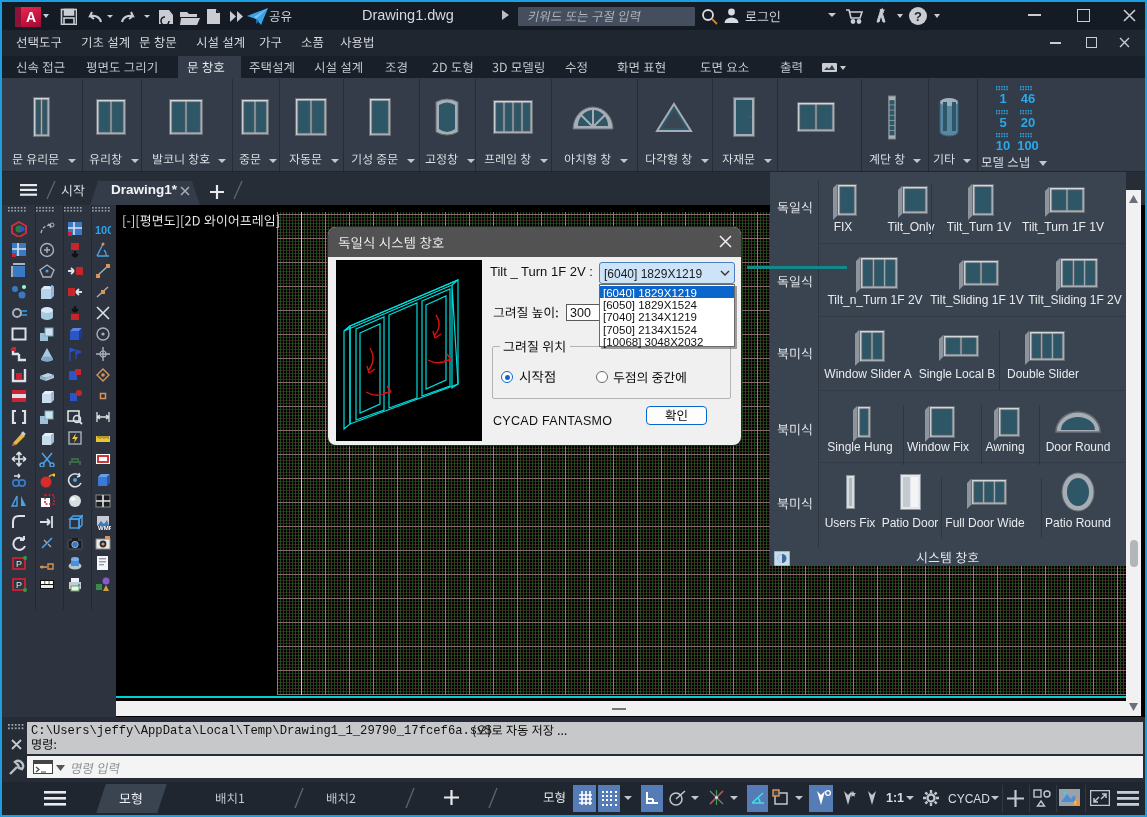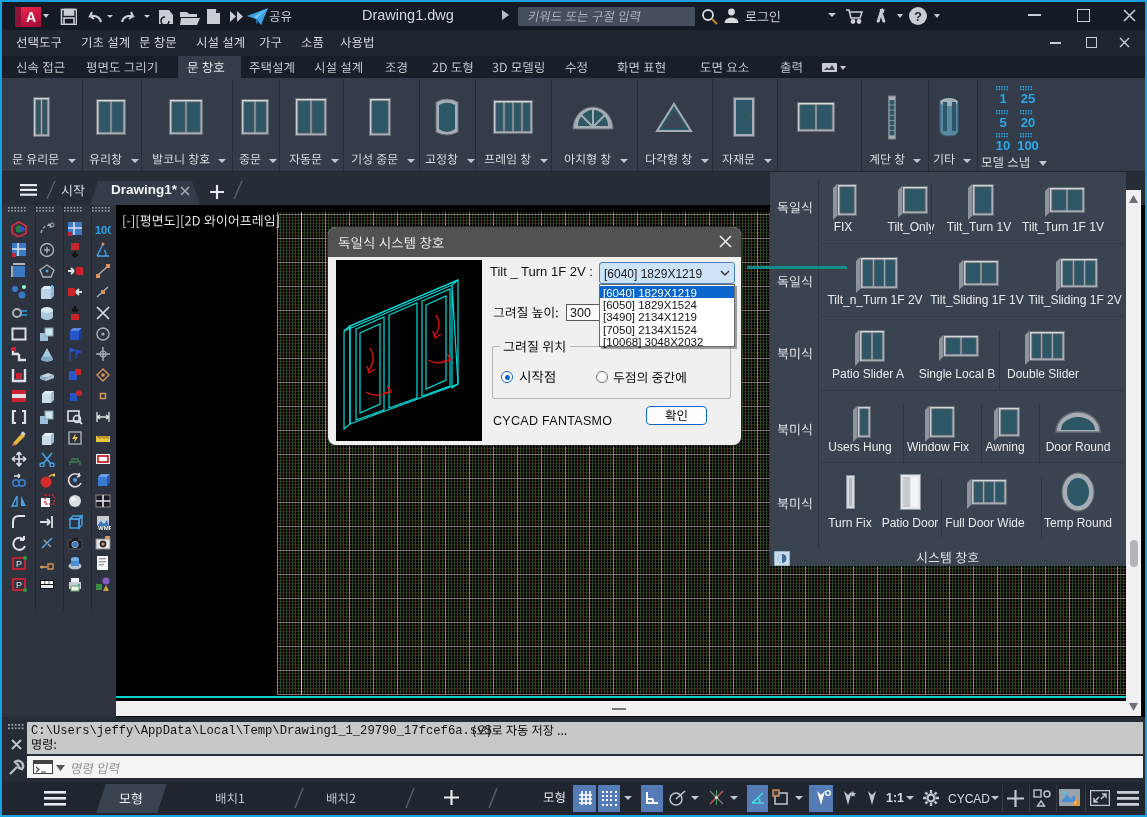--- a/index.html
+++ b/index.html
@@ -635,21 +635,21 @@
       <rect x="2.6" y="2.6" width="1.4" height="1.6"></rect>
       <rect x="5.2" y="0" width="1.4" height="1.6"></rect>
       <rect x="5.2" y="2.6" width="1.4" height="1.6"></rect>
       <rect x="7.8" y="0" width="1.4" height="1.6"></rect>
       <rect x="7.8" y="2.6" width="1.4" height="1.6"></rect>
       <rect x="10.4" y="0" width="1.4" height="1.6"></rect>
       <rect x="10.4" y="2.6" width="1.4" height="1.6"></rect>
     </g>
   </svg>
 <div style="position:absolute;left:1003px;top:91px;transform:translateX(-50%);font:700 13px &quot;Liberation Sans&quot;,sans-serif;color:#2aa9e8;">1</div>
-<div style="position:absolute;left:1028px;top:91px;transform:translateX(-50%);font:700 13px &quot;Liberation Sans&quot;,sans-serif;color:#2aa9e8;">25</div>
+<div style="position:absolute;left:1028px;top:91px;transform:translateX(-50%);font:700 13px &quot;Liberation Sans&quot;,sans-serif;color:#2aa9e8;">46</div>
 <svg style="position:absolute;left:996px;top:110px;" width="14" height="5">
     <g fill="#2aa9e8">
       <rect x="0" y="0" width="1.4" height="1.6"></rect>
       <rect x="0" y="2.6" width="1.4" height="1.6"></rect>
       <rect x="2.6" y="0" width="1.4" height="1.6"></rect>
       <rect x="2.6" y="2.6" width="1.4" height="1.6"></rect>
       <rect x="5.2" y="0" width="1.4" height="1.6"></rect>
       <rect x="5.2" y="2.6" width="1.4" height="1.6"></rect>
       <rect x="7.8" y="0" width="1.4" height="1.6"></rect>
       <rect x="7.8" y="2.6" width="1.4" height="1.6"></rect>
@@ -1278,21 +1278,21 @@
 <svg style="position:absolute;left:855px;top:330px;" width="31" height="37">
     <g transform="translate(4,0)">
       <polygon points="0,0 -4,4 -4,36 0,32" fill="#8d949c"></polygon>
       <rect x="0.5" y="0.5" width="25" height="31" fill="#a6adb4" stroke="#697078"></rect>
       <rect x="1.2" y="1.2" width="23.6" height="1.2" fill="#dde1e4"></rect>
       <rect x="1.2" y="1.2" width="1.2" height="29.6" fill="#d0d4d8"></rect>
       <rect x="3" y="3" width="9" height="26" fill="#2d5766" stroke="#505b63" stroke-width="0.8"></rect>
       <rect x="14" y="3" width="9" height="26" fill="#2d5766" stroke="#505b63" stroke-width="0.8"></rect>
     </g>
   </svg>
-<div style="position:absolute;left:868px;top:367px;transform:translateX(-50%);font:12px &quot;Liberation Sans&quot;,sans-serif;color:#e9ecef;white-space:pre;">Patio Slider A</div>
+<div style="position:absolute;left:868px;top:367px;transform:translateX(-50%);font:12px &quot;Liberation Sans&quot;,sans-serif;color:#e9ecef;white-space:pre;">Window Slider A</div>
 <svg style="position:absolute;left:939px;top:335px;" width="41" height="27">
     <g transform="translate(4,0)">
       <polygon points="0,0 -4,4 -4,26 0,22" fill="#8d949c"></polygon>
       <rect x="0.5" y="0.5" width="35" height="21" fill="#a6adb4" stroke="#697078"></rect>
       <rect x="1.2" y="1.2" width="33.6" height="1.2" fill="#dde1e4"></rect>
       <rect x="1.2" y="1.2" width="1.2" height="19.6" fill="#d0d4d8"></rect>
       <rect x="3" y="3" width="14" height="16" fill="#2d5766" stroke="#505b63" stroke-width="0.8"></rect>
       <rect x="19" y="3" width="14" height="16" fill="#2d5766" stroke="#505b63" stroke-width="0.8"></rect>
     </g>
   </svg>
@@ -1311,21 +1311,21 @@
 <div style="position:absolute;left:1043px;top:367px;transform:translateX(-50%);font:12px &quot;Liberation Sans&quot;,sans-serif;color:#e9ecef;white-space:pre;">Double Slider</div>
 <svg style="position:absolute;left:853px;top:406px;" width="19" height="37">
     <g transform="translate(4,0)">
       <polygon points="0,0 -4,4 -4,36 0,32" fill="#8d949c"></polygon>
       <rect x="0.5" y="0.5" width="13" height="31" fill="#a6adb4" stroke="#697078"></rect>
       <rect x="1.2" y="1.2" width="11.6" height="1.2" fill="#dde1e4"></rect>
       <rect x="1.2" y="1.2" width="1.2" height="29.6" fill="#d0d4d8"></rect>
       <rect x="3" y="3" width="8" height="26" fill="#2d5766" stroke="#505b63" stroke-width="0.8"></rect>
     </g>
   </svg>
-<div style="position:absolute;left:860px;top:440px;transform:translateX(-50%);font:12px &quot;Liberation Sans&quot;,sans-serif;color:#e9ecef;white-space:pre;">Users Hung</div>
+<div style="position:absolute;left:860px;top:440px;transform:translateX(-50%);font:12px &quot;Liberation Sans&quot;,sans-serif;color:#e9ecef;white-space:pre;">Single Hung</div>
 <svg style="position:absolute;left:925px;top:406px;" width="31" height="37">
     <g transform="translate(4,0)">
       <polygon points="0,0 -4,4 -4,36 0,32" fill="#8d949c"></polygon>
       <rect x="0.5" y="0.5" width="25" height="31" fill="#a6adb4" stroke="#697078"></rect>
       <rect x="1.2" y="1.2" width="23.6" height="1.2" fill="#dde1e4"></rect>
       <rect x="1.2" y="1.2" width="1.2" height="29.6" fill="#d0d4d8"></rect>
       <rect x="3" y="3" width="20" height="26" fill="#2d5766" stroke="#505b63" stroke-width="0.8"></rect>
     </g>
   </svg>
 <div style="position:absolute;left:938px;top:440px;transform:translateX(-50%);font:12px &quot;Liberation Sans&quot;,sans-serif;color:#e9ecef;white-space:pre;">Window Fix</div>
@@ -1341,21 +1341,21 @@
 <div style="position:absolute;left:1005px;top:440px;transform:translateX(-50%);font:12px &quot;Liberation Sans&quot;,sans-serif;color:#e9ecef;white-space:pre;">Awning</div>
 <svg style="position:absolute;left:1055px;top:411px;" width="46" height="22">
     <path d="M1 21 A 22 20 0 0 1 45 21 Z" fill="#a6adb4" stroke="#697078" stroke-width="1.5"></path>
     <path d="M6 19 A 17 13 0 0 1 40 19 Z" fill="#2d5766"></path>
   </svg>
 <div style="position:absolute;left:1078px;top:440px;transform:translateX(-50%);font:12px &quot;Liberation Sans&quot;,sans-serif;color:#e9ecef;white-space:pre;">Door Round</div>
 <svg style="position:absolute;left:846px;top:475px;" width="9" height="34">
     <rect x="0.5" y="0.5" width="8" height="33" fill="#d8dce0" stroke="#8d949c"></rect>
     <rect x="3" y="3" width="3" height="28" fill="#b0b8be"></rect>
   </svg>
-<div style="position:absolute;left:850px;top:516px;transform:translateX(-50%);font:12px &quot;Liberation Sans&quot;,sans-serif;color:#e9ecef;white-space:pre;">Turn Fix</div>
+<div style="position:absolute;left:850px;top:516px;transform:translateX(-50%);font:12px &quot;Liberation Sans&quot;,sans-serif;color:#e9ecef;white-space:pre;">Users Fix</div>
 <svg style="position:absolute;left:900px;top:474px;" width="21" height="36">
     <rect x="0.5" y="0.5" width="20" height="35" fill="#e4e7ea" stroke="#8d949c"></rect>
     <rect x="3" y="3" width="7" height="30" fill="#c4cacf"></rect>
     <rect x="11" y="3" width="7" height="30" fill="#f2f4f6"></rect>
   </svg>
 <div style="position:absolute;left:910px;top:516px;transform:translateX(-50%);font:12px &quot;Liberation Sans&quot;,sans-serif;color:#e9ecef;white-space:pre;">Patio Door</div>
 <svg style="position:absolute;left:967px;top:479px;" width="41" height="31">
     <g transform="translate(4,0)">
       <polygon points="0,0 -4,4 -4,30 0,26" fill="#8d949c"></polygon>
       <rect x="0.5" y="0.5" width="35" height="25" fill="#a6adb4" stroke="#697078"></rect>
@@ -1364,21 +1364,21 @@
       <rect x="3" y="3" width="8.66667" height="20" fill="#2d5766" stroke="#505b63" stroke-width="0.8"></rect>
       <rect x="13.6667" y="3" width="8.66667" height="20" fill="#2d5766" stroke="#505b63" stroke-width="0.8"></rect>
       <rect x="24.3333" y="3" width="8.66667" height="20" fill="#2d5766" stroke="#505b63" stroke-width="0.8"></rect>
     </g>
   </svg>
 <div style="position:absolute;left:985px;top:516px;transform:translateX(-50%);font:12px &quot;Liberation Sans&quot;,sans-serif;color:#e9ecef;white-space:pre;">Full Door Wide</div>
 <svg style="position:absolute;left:1061px;top:472px;" width="34" height="40">
     <ellipse cx="17" cy="20" rx="16" ry="19" fill="#a6adb4" stroke="#697078"></ellipse>
     <ellipse cx="17" cy="20" rx="11" ry="14" fill="#2d5766"></ellipse>
   </svg>
-<div style="position:absolute;left:1078px;top:516px;transform:translateX(-50%);font:12px &quot;Liberation Sans&quot;,sans-serif;color:#e9ecef;white-space:pre;">Temp Round</div>
+<div style="position:absolute;left:1078px;top:516px;transform:translateX(-50%);font:12px &quot;Liberation Sans&quot;,sans-serif;color:#e9ecef;white-space:pre;">Patio Round</div>
 <div style="position:absolute;left:931px;top:183px;width:1px;height:56px;background:#2e3540;"></div>
 <div style="position:absolute;left:999px;top:330px;width:1px;height:60px;background:#2e3540;"></div>
 <div style="position:absolute;left:903px;top:405px;width:1px;height:60px;background:#2e3540;"></div>
 <div style="position:absolute;left:981px;top:405px;width:1px;height:60px;background:#2e3540;"></div>
 <div style="position:absolute;left:1039px;top:405px;width:1px;height:60px;background:#2e3540;"></div>
 <div style="position:absolute;left:941px;top:478px;width:1px;height:60px;background:#2e3540;"></div>
 <div style="position:absolute;left:1041px;top:478px;width:1px;height:60px;background:#2e3540;"></div>
 <svg style="position:absolute;left:916.4px;top:550.6px;overflow:visible" width="63.2" height="14.6" viewBox="0 -880 4860 1120">
     <g fill="#e4e8ec">
       <use href="#g23" x="0"></use>
@@ -1485,21 +1485,21 @@
   </svg>
 <div style="position:absolute;left:599px;top:262px;width:136px;height:22px;background:#cce3f8;border:1px solid #4a7ebf;border-radius:3px;box-sizing:border-box;"></div>
 <div style="position:absolute;left:604px;top:267px;font:400 12px &quot;Liberation Sans&quot;,sans-serif;color:#1a1a1a;white-space:pre;">[6040] 1829X1219</div>
 <svg style="position:absolute;left:720px;top:270px;" width="10" height="6">
     <path d="M1 1 L5 5 L9 1" stroke="#333" stroke-width="1.4" fill="none"></path>
   </svg>
 <div style="position:absolute;left:599px;top:284px;width:136px;height:63px;background:#fff;border:1px solid #6a6a6a;box-sizing:border-box;box-shadow:2px 2px 0 rgba(90,90,90,.55);"></div>
 <div style="position:absolute;left:600px;top:285.5px;width:134px;height:12.4px;background:#0a66cc;"></div>
 <div style="position:absolute;left:603px;top:286.5px;font:400 11.5px &quot;Liberation Sans&quot;,sans-serif;color:#fff;white-space:pre;">[6040] 1829X1219</div>
 <div style="position:absolute;left:603px;top:298.9px;font:400 11.5px &quot;Liberation Sans&quot;,sans-serif;color:#111;white-space:pre;">[6050] 1829X1524</div>
-<div style="position:absolute;left:603px;top:311.3px;font:400 11.5px &quot;Liberation Sans&quot;,sans-serif;color:#111;white-space:pre;">[3490] 2134X1219</div>
+<div style="position:absolute;left:603px;top:311.3px;font:400 11.5px &quot;Liberation Sans&quot;,sans-serif;color:#111;white-space:pre;">[7040] 2134X1219</div>
 <div style="position:absolute;left:603px;top:323.7px;font:400 11.5px &quot;Liberation Sans&quot;,sans-serif;color:#111;white-space:pre;">[7050] 2134X1524</div>
 <div style="position:absolute;left:603px;top:336.1px;font:400 11.5px &quot;Liberation Sans&quot;,sans-serif;color:#111;white-space:pre;">[10068] 3048X2032</div>
 <div style="position:absolute;left:2px;top:717px;width:1143px;height:65px;background:#262c35;"></div>
 <svg style="position:absolute;left:8px;top:724px;" width="18" height="6">
     <g fill="#9aa2ab">
       <rect x="0" y="0" width="1.8" height="1.8"></rect>
       <rect x="0" y="3.4" width="1.8" height="1.8"></rect>
       <rect x="3.4" y="0" width="1.8" height="1.8"></rect>
       <rect x="3.4" y="3.4" width="1.8" height="1.8"></rect>
       <rect x="6.8" y="0" width="1.8" height="1.8"></rect>

